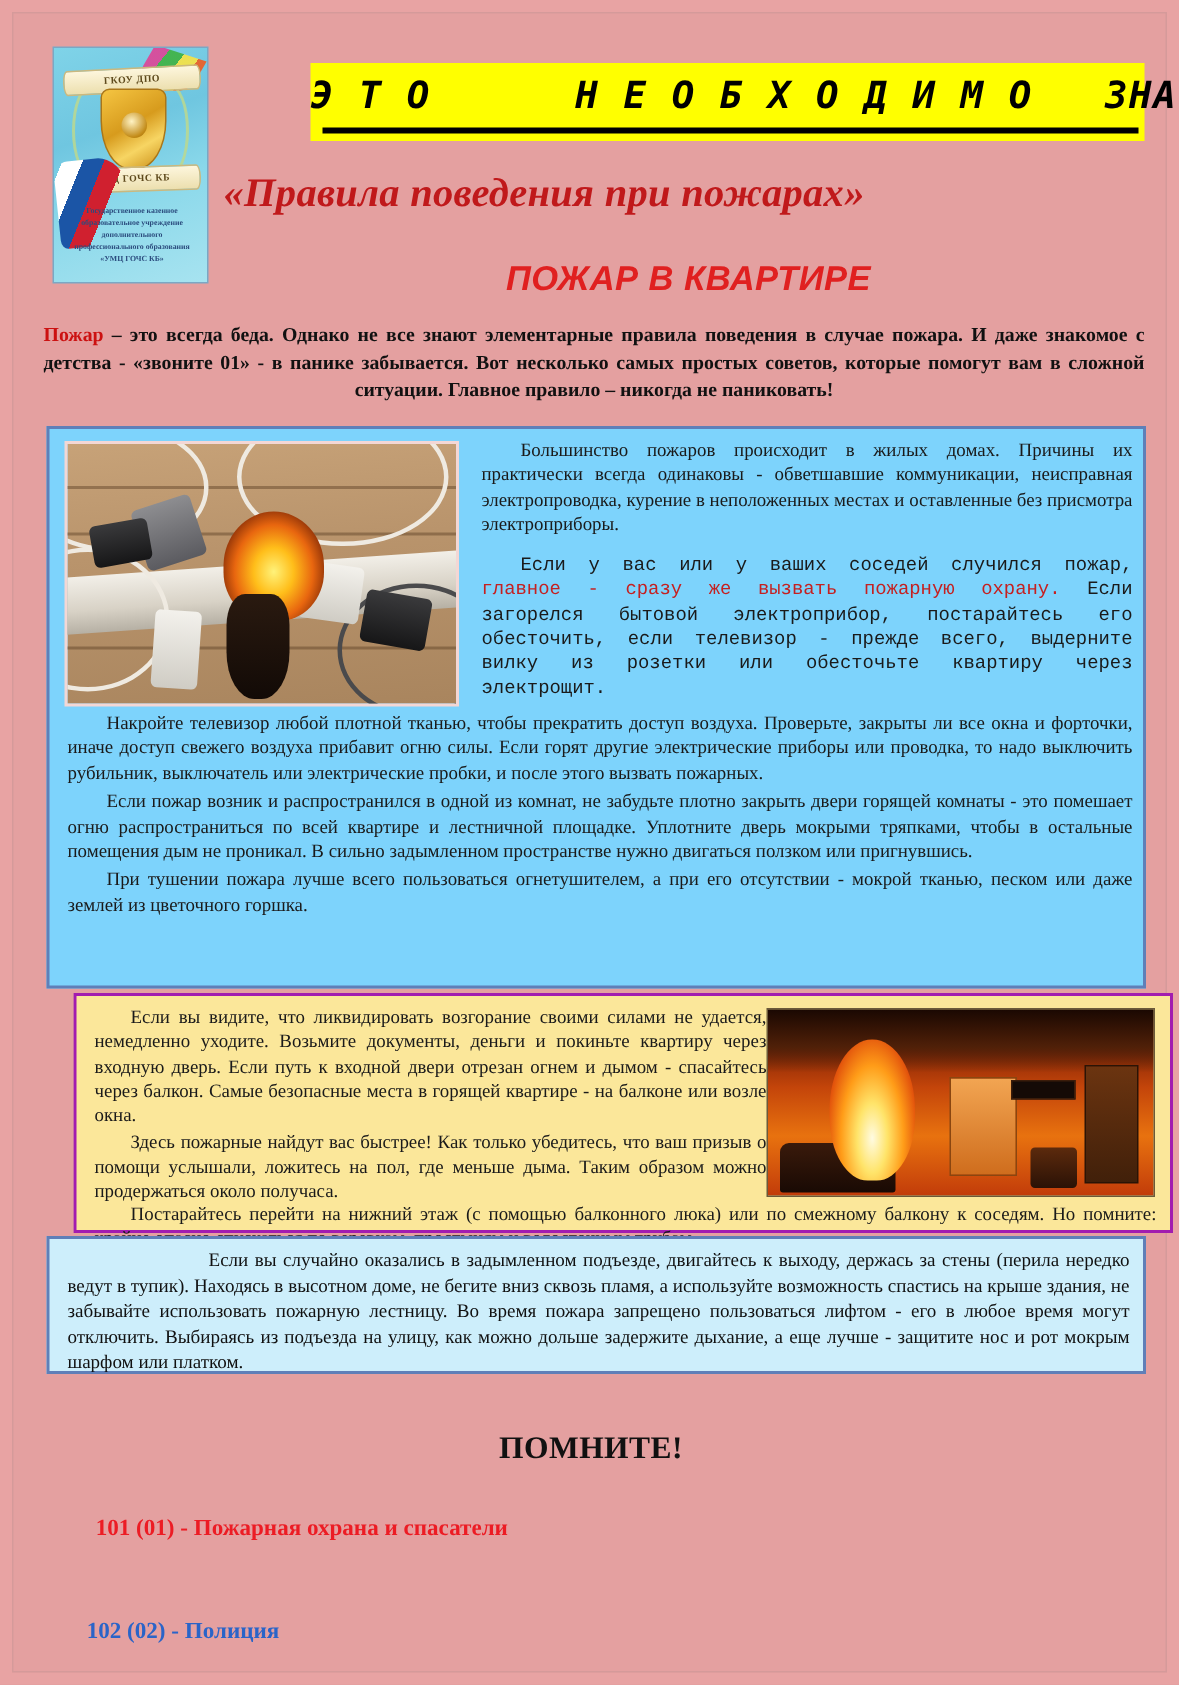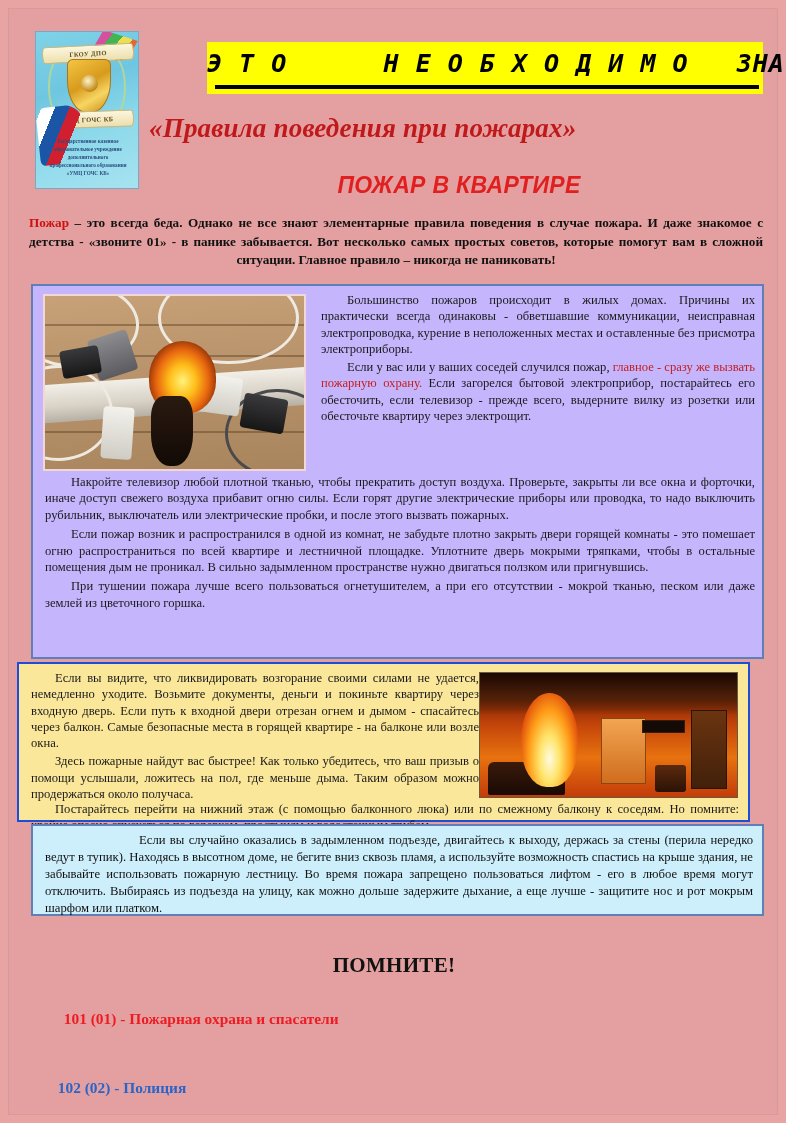--- a/index.html
+++ b/index.html
@@ -205,21 +205,21 @@
   
   .block {
     position: absolute;
     box-sizing: border-box;
   }
   .block-pink {
     left: 22px;
     top: 275px;
     width: 733px;
     height: 375px;
-    background: #c4b5fd;
+    background: #7dd3fc;
     border: 2px solid #5f7fb8;
   }
   .photo-wires {
     position: absolute;
     left: 10px;
     top: 8px;
     width: 263px;
     height: 177px;
     border: 2px solid #f3d7d5;
     box-sizing: border-box;
@@ -279,44 +279,44 @@
     left: 288px;
     top: 6px;
     width: 434px;
     font-family: "Liberation Serif", serif;
     font-size: 12.6px;
     line-height: 16.3px;
     color: #1a1a1a;
     text-align: justify;
   }
   .col-text p { margin: 0 0 0 0; text-indent: 26px; }
-  .col-text p + p { margin-top: 2px; }
+  .col-text p + p { margin-top: 12px; font-family: Liberation Mono, monospace; }
   .col-text .hl { color: #c52020; }
 
   .full-text {
     position: absolute;
     left: 12px;
     width: 710px;
     font-family: "Liberation Serif", serif;
     font-size: 12.6px;
     line-height: 16.4px;
     color: #1a1a1a;
     text-align: justify;
   }
   .full-text p { margin: 0; text-indent: 26px; }
   .full-text p + p { margin-top: 3px; }
 
   
   .block-yellow {
-    left: 8px;
+    left: 40px;
     top: 653px;
     width: 733px;
     height: 160px;
     background: #fbe79a;
-    border: 2px solid #1d4ed8;
+    border: 2px solid #a21caf;
   }
   .photo-room {
     position: absolute;
     right: 10px;
     top: 8px;
     width: 259px;
     height: 126px;
     border: 1px solid #6b5a3a;
     box-sizing: border-box;
     background: linear-gradient(180deg, #2a0d05 0%, #7b2105 18%, #c4450a 42%, #e8720f 68%, #c23c0a 100%);

